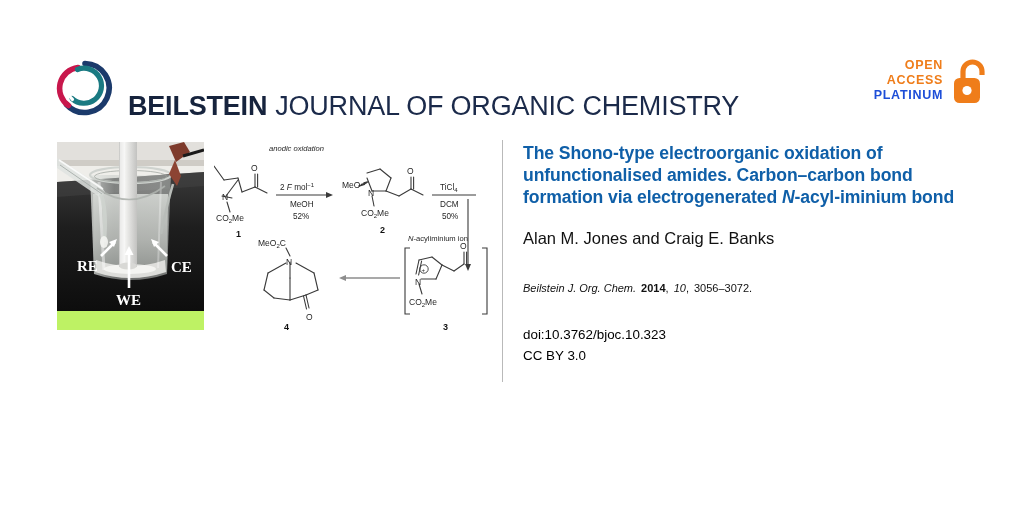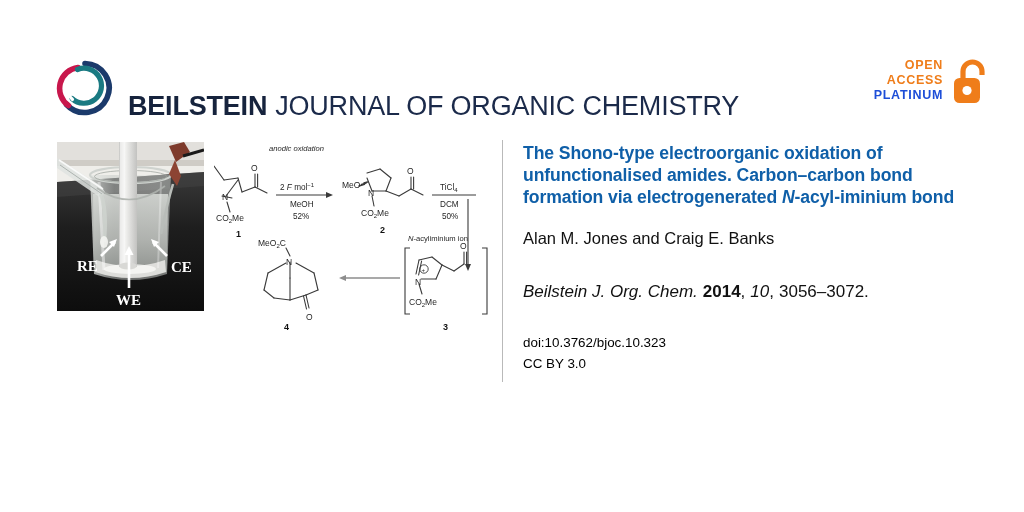--- a/index.html
+++ b/index.html
@@ -82,21 +82,21 @@
     width: 1024px;
     height: 382px;
   }
 
   
   .photo {
     position: absolute;
     left: 57px;
     top: 12px;
     width: 147px;
-    height: 169px;
+    height: 188px;
     overflow: hidden;
     background: #bef264;
   }
   .photo svg { display: block; }
 
   
   .scheme {
     position: absolute;
     left: 214px;
     top: 8px;
@@ -132,21 +132,21 @@
   }
   .article-title .it { font-style: italic; }
   .authors {
     margin-top: 20px;
     font-size: 16.5px;
     color: #111;
     line-height: 1.3;
   }
   .citation {
     margin-top: 31px;
-    font-size: 17px;
+    font-size: 11px;
     color: #111;
     line-height: 1.35;
     font-style: italic;
   }
   .citation .cit-year { font-weight: 700; font-style: normal; }
   .citation .cit-vol { font-style: italic; }
   .citation .cit-pages { font-style: normal; }
   .meta {
     margin-top: 29px;
     font-size: 13.4px;

